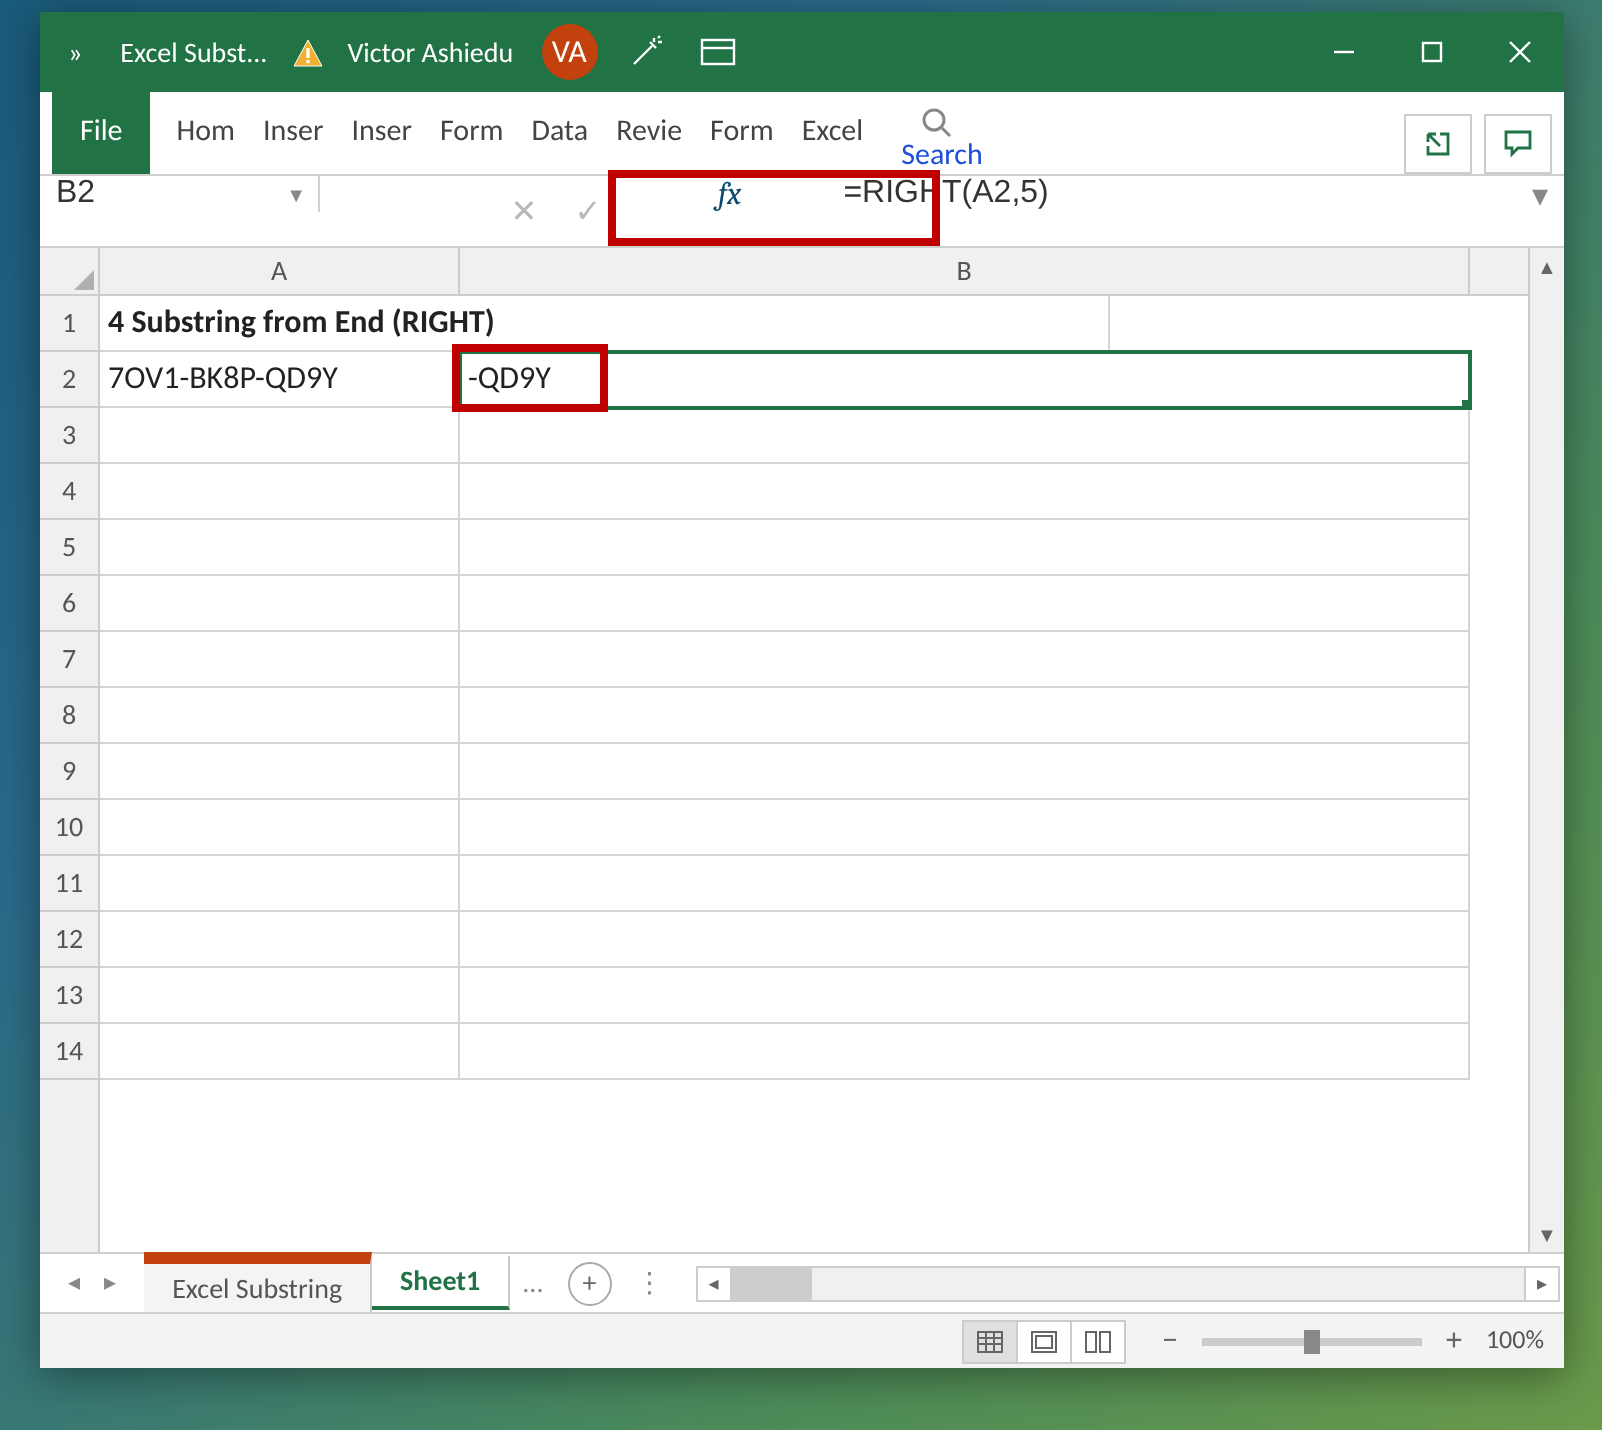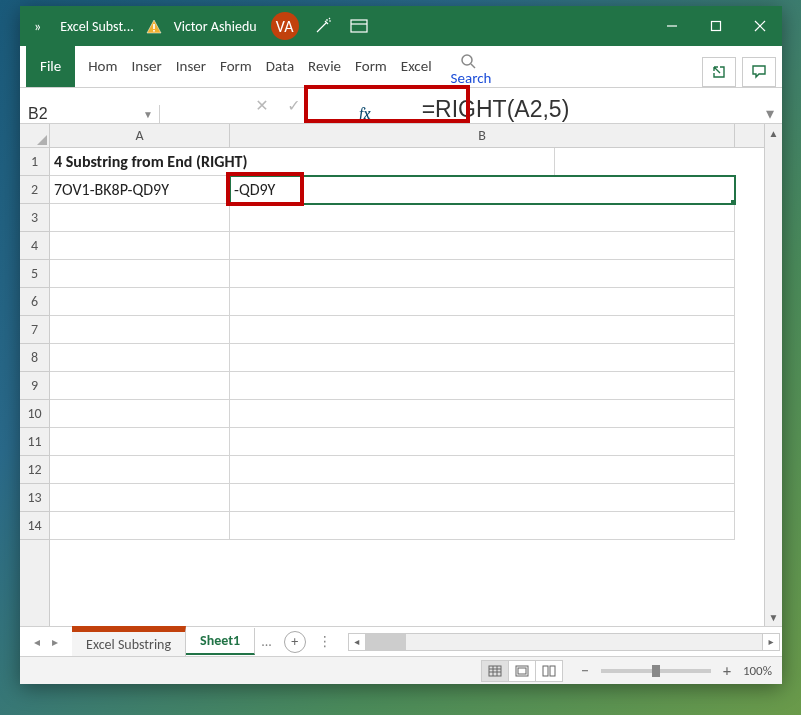--- a/index.html
+++ b/index.html
@@ -53,35 +53,35 @@
   .ribbon .tab { padding: 0 7px; height: 42px; display: flex; align-items: center; cursor: pointer; }
   .ribbon .tab.file { background: #217346; color: #fff; padding: 0 14px; margin-right: 6px; }
   .ribbon .search-area { margin-left: 12px; display: flex; align-items: center; color: #1d4ed8; cursor: text; flex-direction: column; }
   .ribbon .search-area svg { margin-right: 6px; }
   .ribbon .rspacer { flex: 1; }
   .ribbon .r-icon { width: 34px; height: 30px; border: 1px solid #ccc; margin-left: 6px; display: flex; align-items: center; justify-content: center; cursor: pointer; color: #217346; }
 
   .formula-row {
     height: 36px;
     display: flex;
-    align-items: flex-end;
+    align-items: flex-start;
     border-bottom: 1px solid #d0d0d0;
     background: #fff;
     position: relative;
     gap: 37px;
   }
   .name-box-wrap { width: 140px; display: flex; align-items: center; border-right: 1px solid #d0d0d0; padding: 0 8px; position: relative; }
   .name-box { border: none; outline: none; font-size: 16px; width: 90px; color: #333; background: transparent; }
   .name-dd { position: absolute; right: 6px; color: #888; font-size: 10px; cursor: pointer; }
   .fb-sep { width: 8px; border-right: 1px solid #e4e4e4; }
   .fb-btns { display: flex; align-items: center; padding: 0 4px; }
   .fb-btn { width: 32px; height: 36px; display: flex; align-items: center; justify-content: center; color: #b8b8b8; cursor: pointer; font-size: 16px; }
   .fx-label { font-style: italic; font-family: Cambria, serif; color: #0c4a6e; font-size: 16px; padding: 0 8px; display: flex; align-items: center; }
   .formula-input-wrap { flex: 1; display: flex; align-items: center; padding: 0 6px; }
-  .formula-input { border: none; outline: none; font-size: 23px; color: #333; width: 100%; background: transparent; }
+  .formula-input { border: none; outline: none; font-size: 16px; color: #333; width: 100%; background: transparent; }
   .formula-expand { width: 24px; display: flex; align-items: center; justify-content: center; color: #888; cursor: pointer; }
   .red-box-fx { position: absolute; border: 4px solid #c00000; pointer-events: none; }
 
   .grid-area { flex: 1; display: flex; background: #fff; position: relative; overflow: hidden; }
   .row-headers { width: 30px; background: #f0f0f0; border-right: 1px solid #ccc; }
   .corner { height: 24px; border-bottom: 1px solid #ccc; background: #f0f0f0; position: relative; }
   .corner::after { content: ''; position: absolute; right: 2px; bottom: 2px; border: 5px solid transparent; border-right-color: #b0b0b0; border-bottom-color: #b0b0b0; }
   .row-h { height: 28px; border-bottom: 1px solid #ccc; display: flex; align-items: center; justify-content: center; font-size: 14px; color: #555; }
   .cols { flex: 1; position: relative; overflow: hidden; }
   .col-headers { height: 24px; display: flex; background: #f0f0f0; border-bottom: 1px solid #ccc; }

